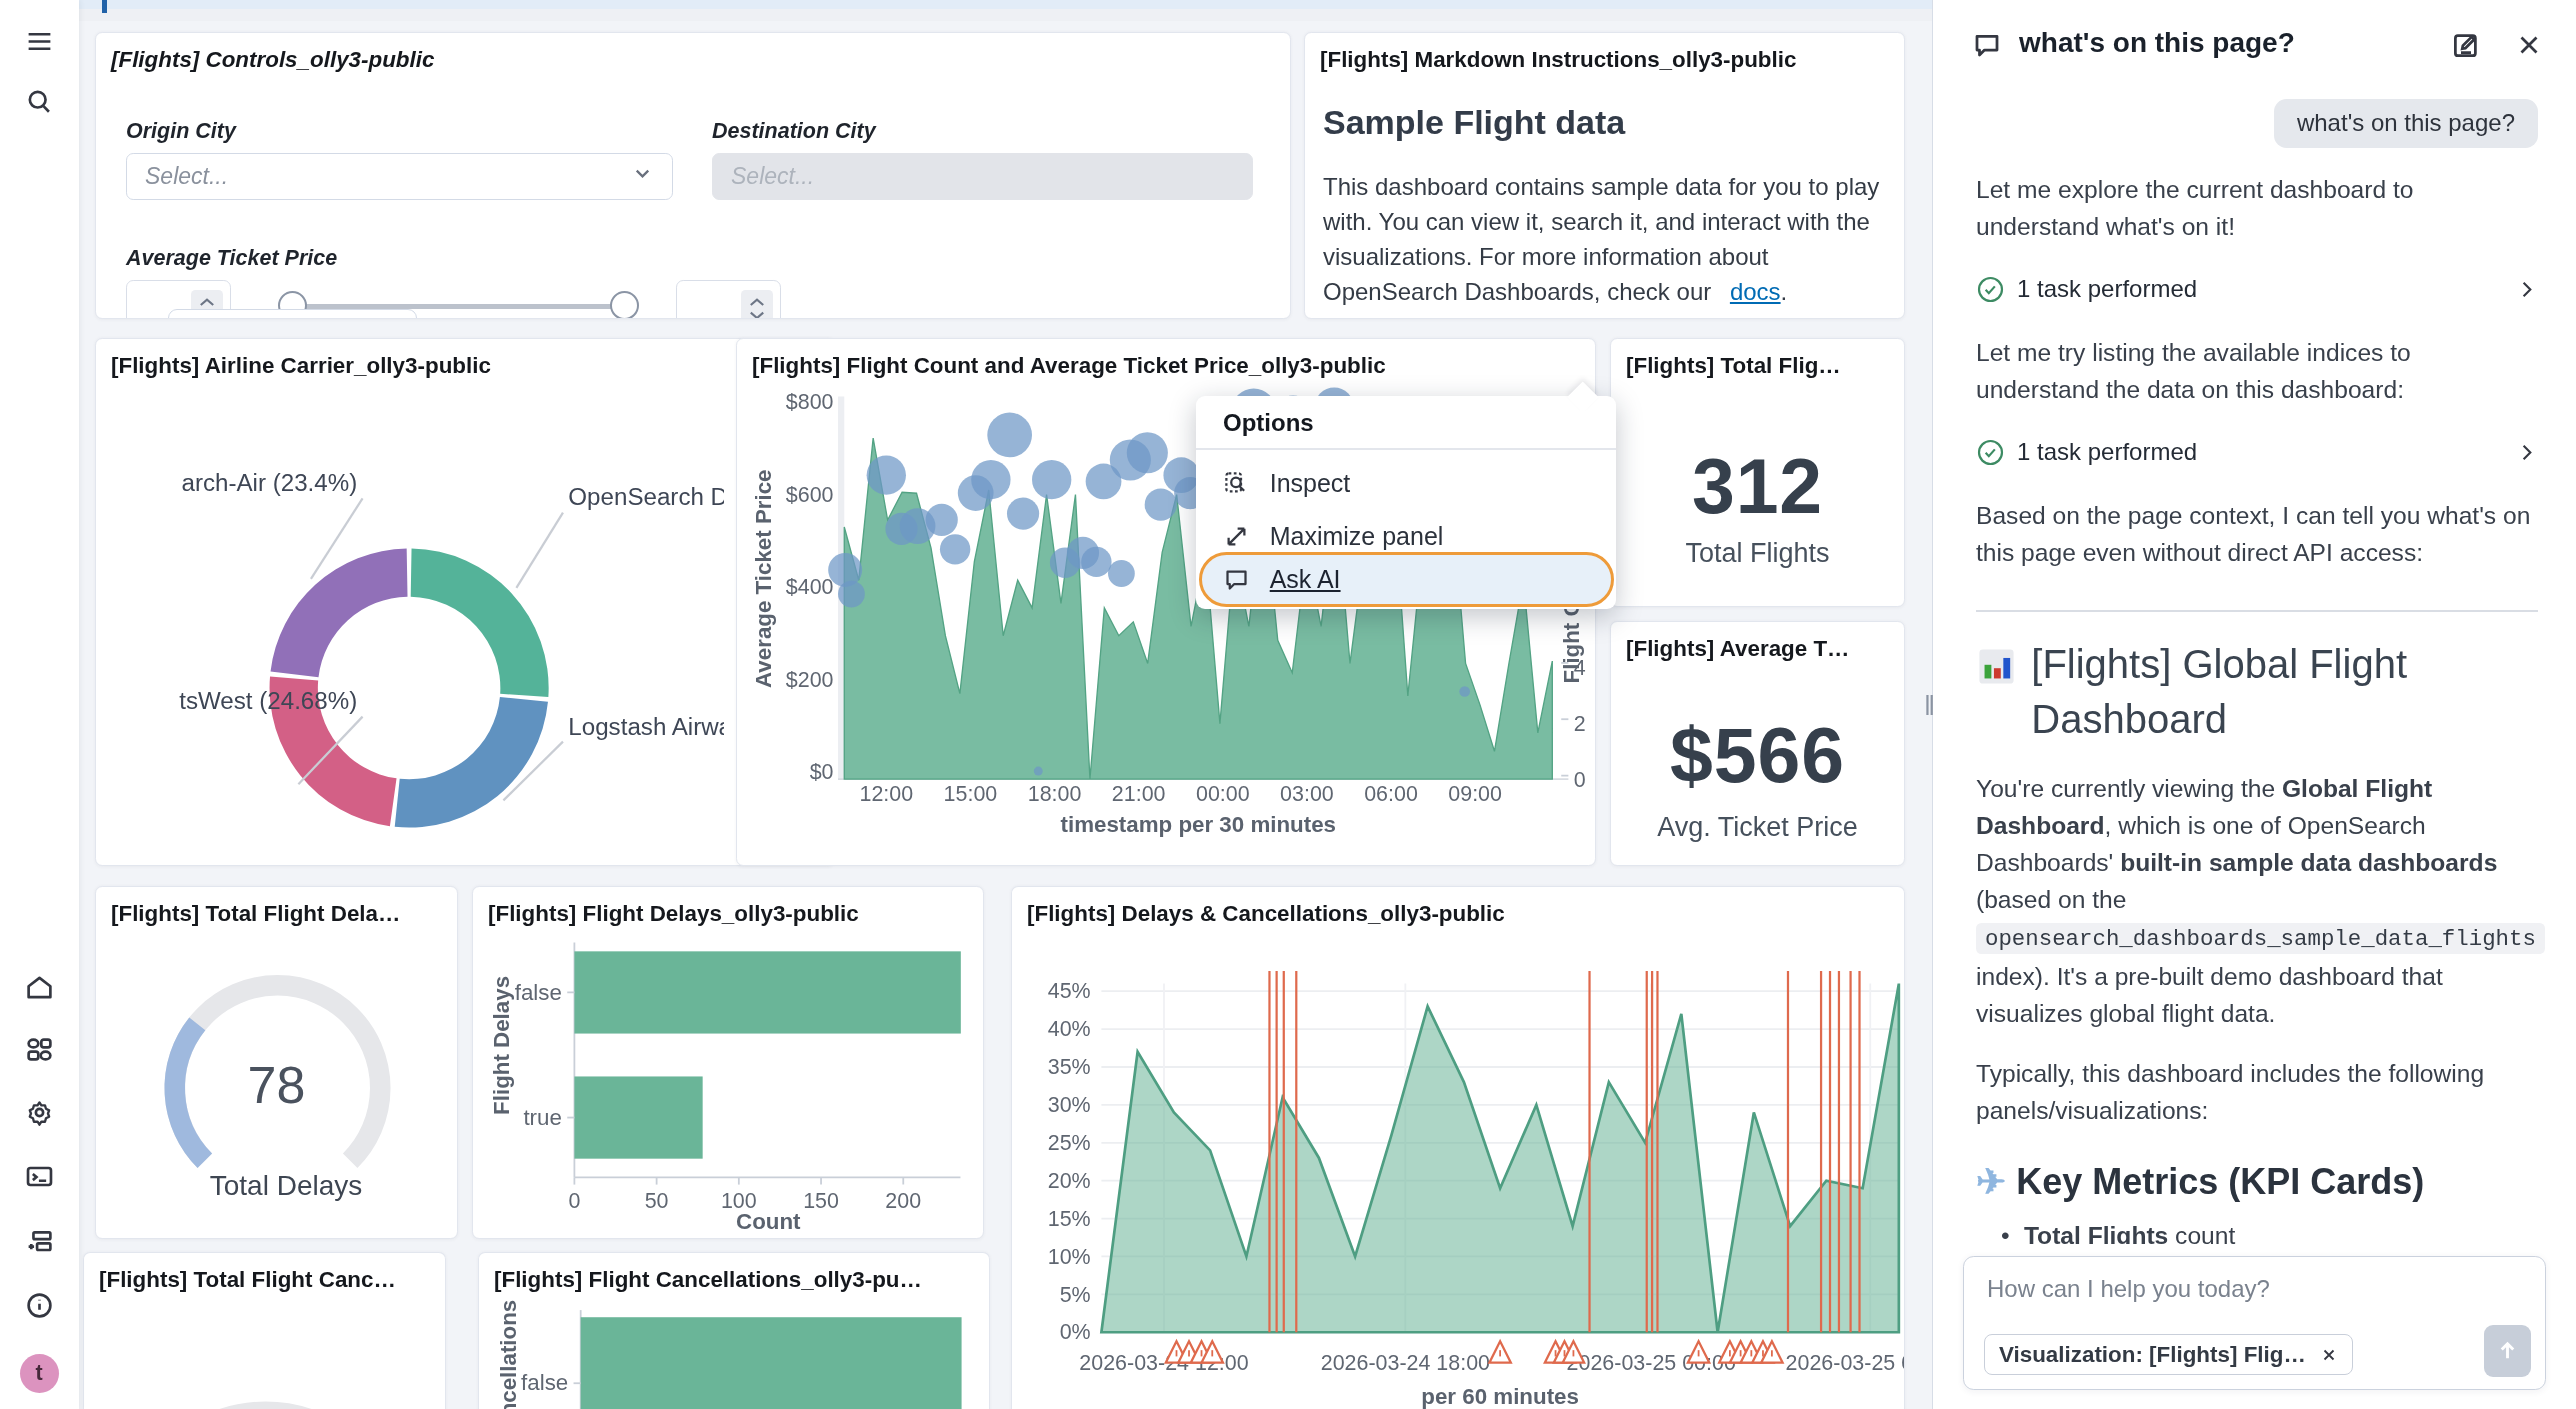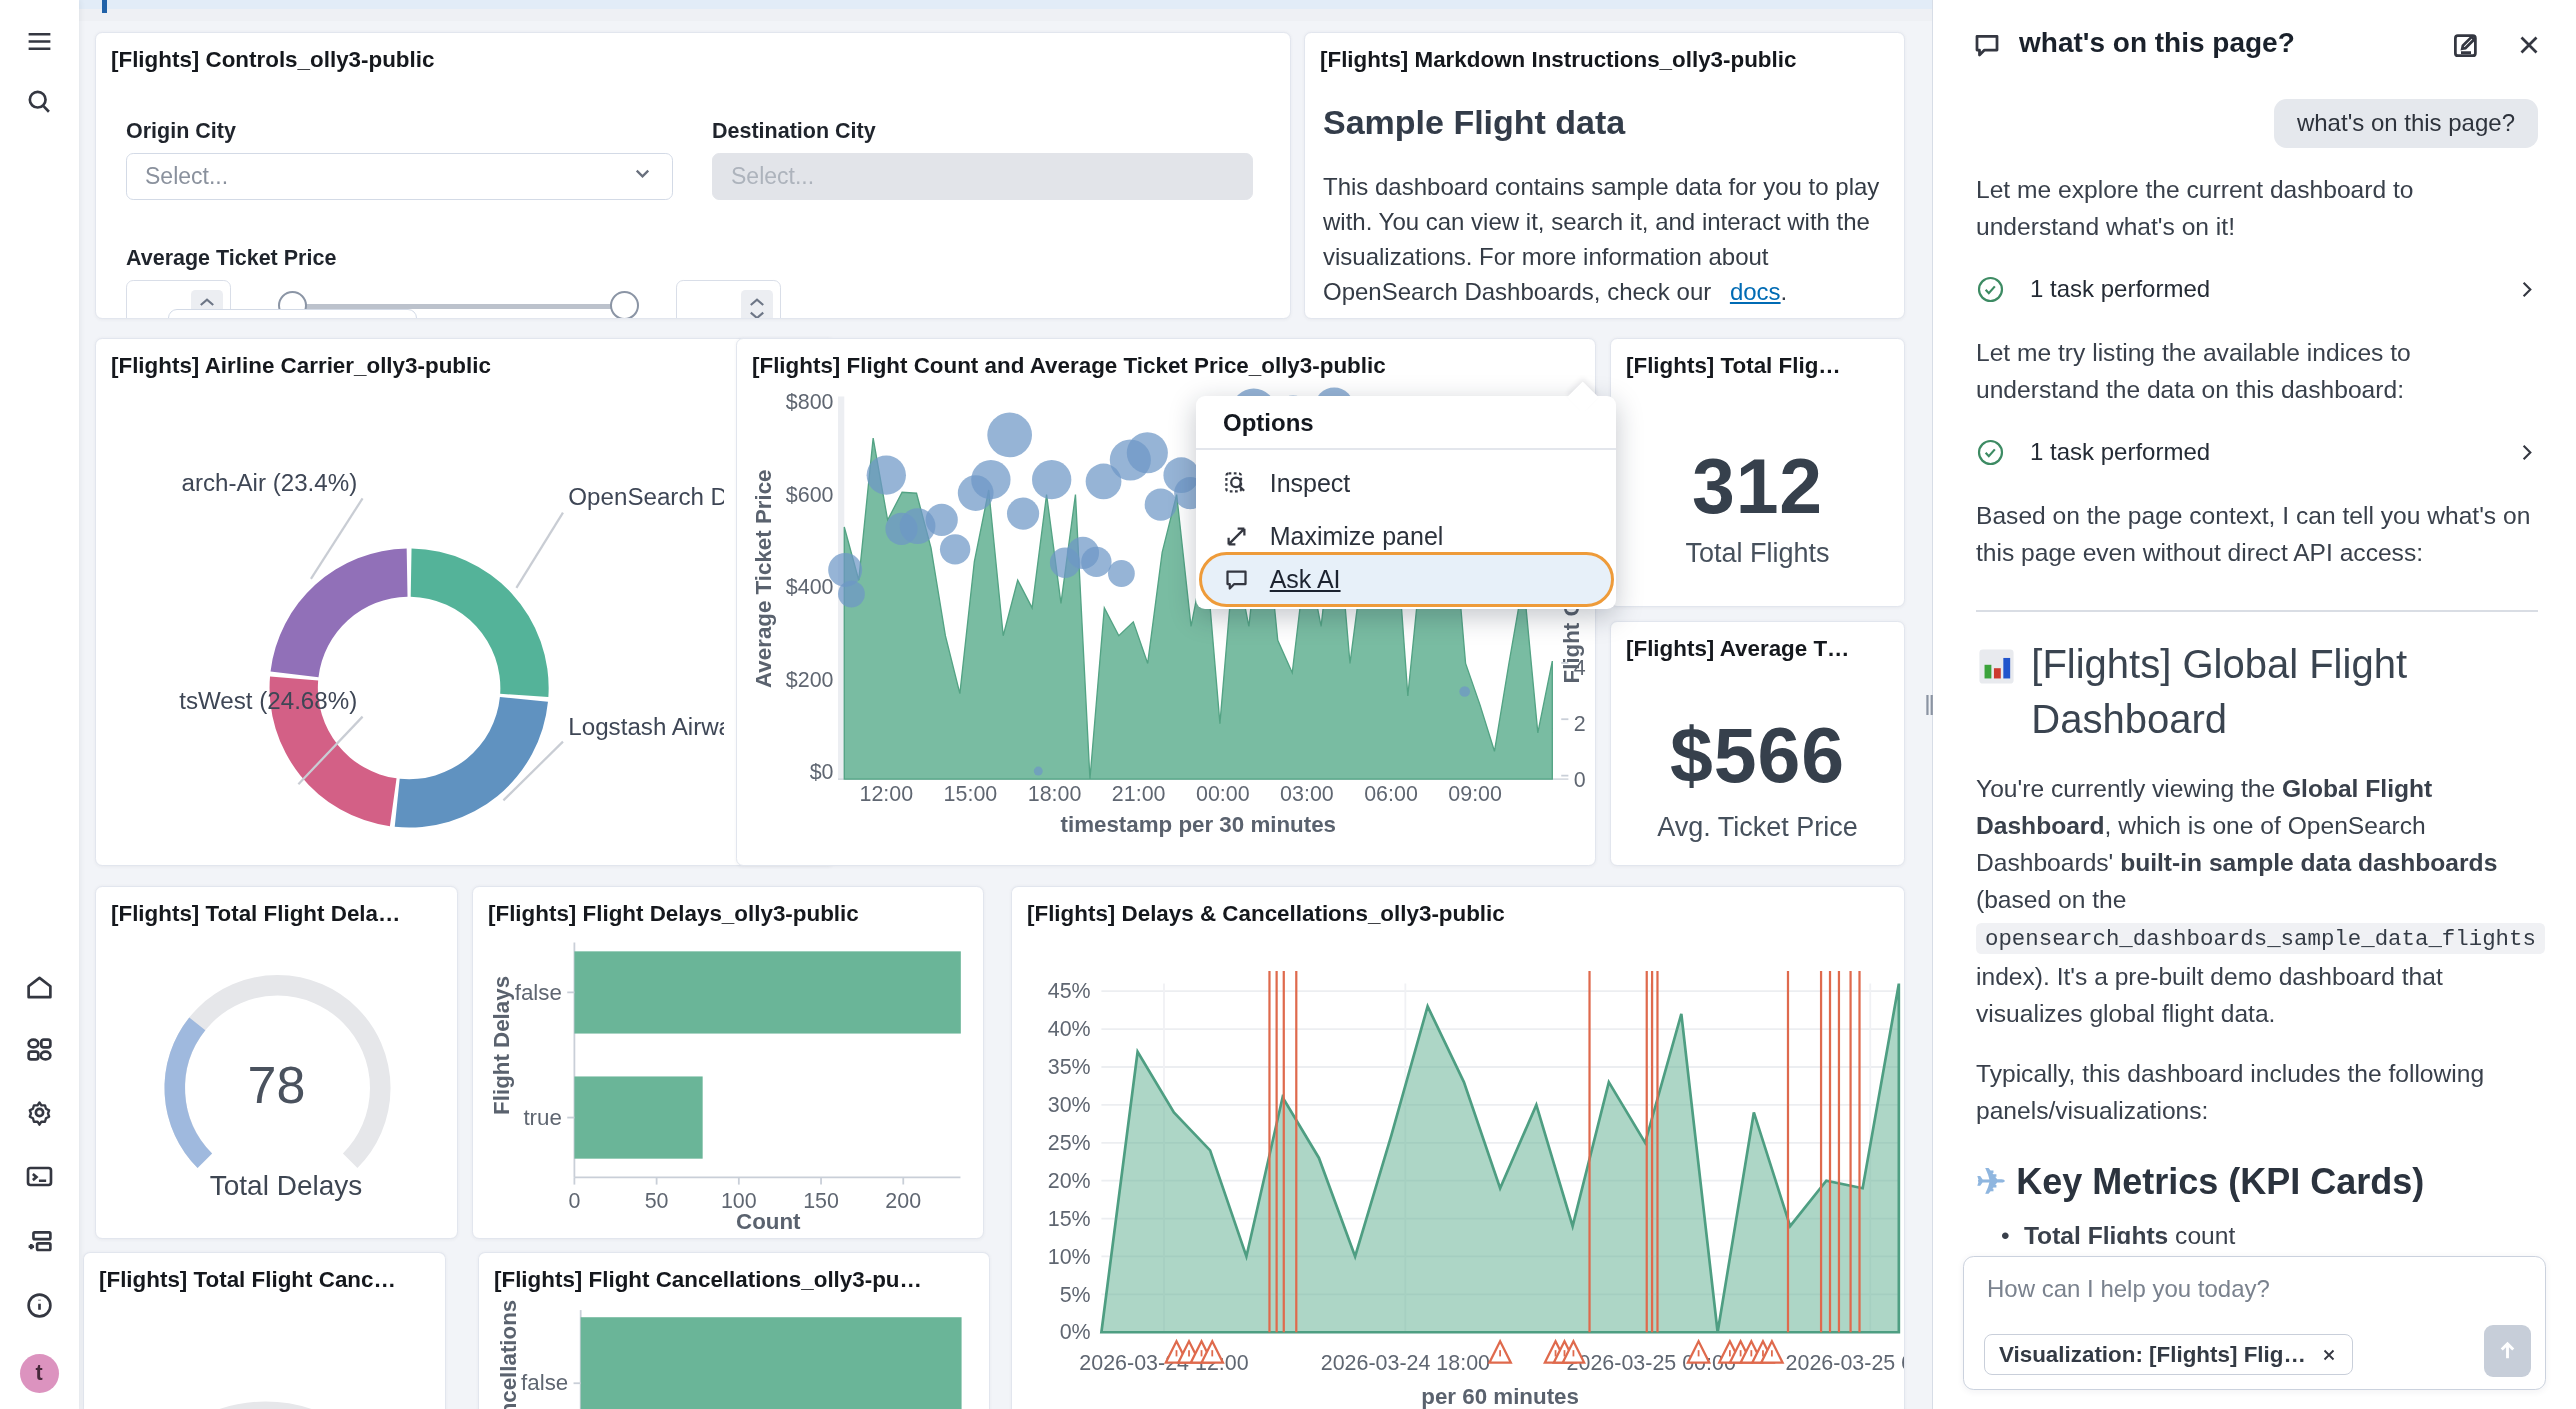--- a/index.html
+++ b/index.html
@@ -63,21 +63,21 @@
   .chat { position:absolute; right:0; top:0; width:644px; height:1410px; background:#fff; border-left:1.8px solid #D7DDE7; z-index:50; }
   .chat-header { position:absolute; left:0; top:0; right:0; height:86px; background:#fff; }
   .chat-title { position:absolute; left:86px; top:27px; font-size:28px; font-weight:700; color:#1A212B; }
   .chat-hicon { position:absolute; top:30px; width:32px; height:32px; cursor:pointer; }
   .chat-hicon svg { width:30px; height:30px; stroke:#343741; fill:none; stroke-width:2.2; }
   .chat-body { position:absolute; left:0; top:86px; right:0; bottom:166px; padding:0 38px 0 43px; overflow:hidden; }
   .msg-user { display:flex; justify-content:flex-end; margin:12.5px 0 23px; }
   .msg-user .bubble { background:#E5E8ED; border-radius:12.5px; padding:10.7px 23px; font-size:24px; color:#2E333C; }
   .msg-asst { font-size:24.6px; line-height:37px; color:#39404B; margin:23px 0; }
   .msg-task { display:flex; align-items:center; margin:30px 0; cursor:pointer; }
-  .msg-task .t { font-size:24px; color:#242B35; margin-left:25px; }
+  .msg-task .t { font-size:24px; color:#242B35; margin-left:12px; }
   .msg-task .sp { flex:1; }
   .chat-div { height:1.8px; background:#D9DDE4; margin:39px 0 9px; }
   .chat-h1 { font-size:40px; line-height:55px; color:#3A4450; margin:25px 0 9px; display:flex; align-items:flex-start; gap:14.3px; }
   .chat-h2 { font-size:36px; font-weight:700; color:#2B333E; margin:32px 0 14.3px; }
   .chat-li { font-size:24.6px; line-height:37px; color:#39404B; margin:9px 0 9px 25px; }
   .chat-li::before { content:"•"; margin-right:14.3px; }
   code.inline { font-family:"Liberation Mono", monospace; background:#F0F1F4; border-radius:5.4px; padding:2.7px 9px; font-size:22.4px; color:#343B45; }
   .plane { color:#8FB6DF; }
 
   .chat-input { position:absolute; left:30px; right:30px; bottom:19.7px; height:134px; background:#fff;
@@ -147,21 +147,21 @@
       </svg>
   </div>
   <div class="avatar" style="top:1354px">t</div>
 </div>
 
 <div class="main">
   <div class="topstrip-blue"></div>
   <div class="topstrip-gray"></div>
   <div class="top-indicator"></div>
 
-  <div class="panel" style="left:16px; top:32px; width:1196px; height:287px;">
+  <div class="panel" style="left:16px; top:32px; width:1196px; height:287px;font-style:italic;">
     <div class="ptitle">[Flights] Controls_olly3-public</div>
     <div class="ctl-label" style="left:30px; top:86px;">Origin City</div>
     <div class="sel" style="left:30px; top:120px; width:547px;">
       <span>Select...</span>
       <span class="chev">
         <svg width="23" height="23" viewBox="0 0 24 24" fill="none" stroke="#69707D" stroke-width="2.4">
             <path d="M6 9l6 6 6-6"></path>
           </svg>
       </span>
     </div>

